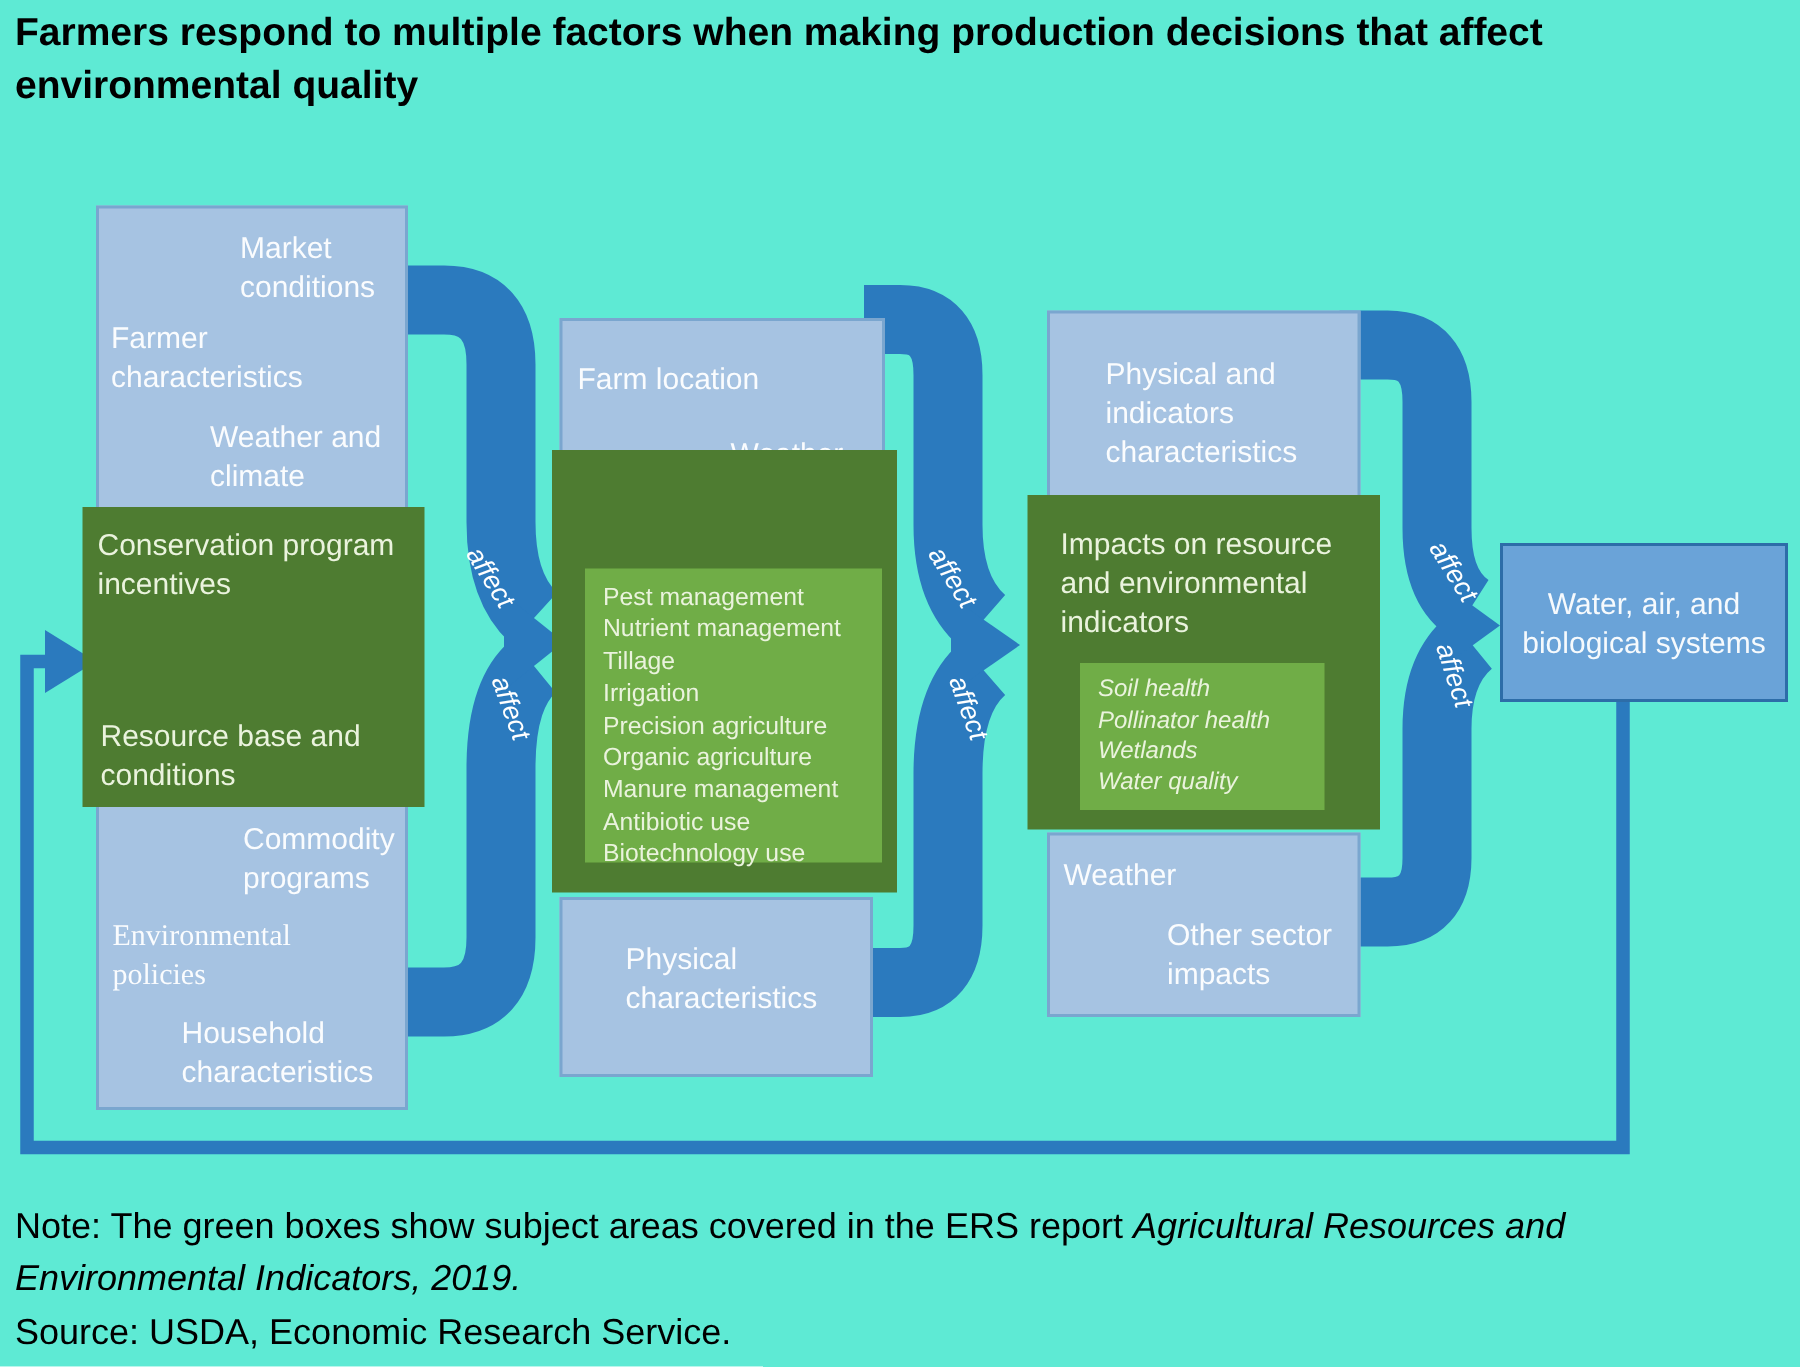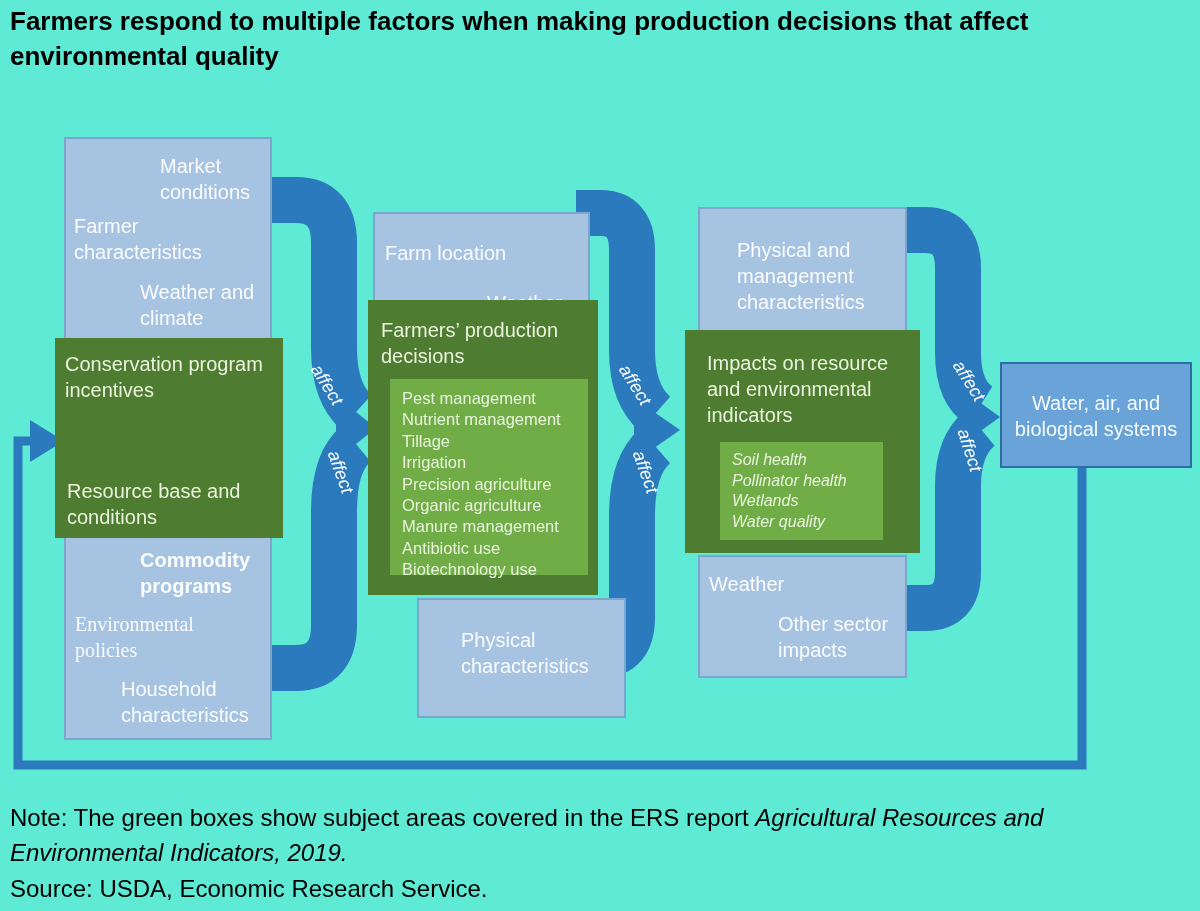--- a/index.html
+++ b/index.html
@@ -85,56 +85,55 @@
     <text class="affect-text" transform="translate(630,388) rotate(58)">affect</text>
     <text class="affect-text" transform="translate(640,474) rotate(70)">affect</text>
     <text class="affect-text" transform="translate(964,384) rotate(58)">affect</text>
     <text class="affect-text" transform="translate(964,452) rotate(72)">affect</text>
   </svg>
 
   <div class="box blue-box" style="left:64px;top:137px;width:208px;height:603px;">
     <div class="lbl" style="left:94px;top:14px;width:114px;">Market conditions</div>
     <div class="lbl" style="left:8px;top:74px;width:160px;">Farmer characteristics</div>
     <div class="lbl" style="left:74px;top:140px;width:132px;">Weather and climate</div>
-    <div class="lbl" style="left:74px;top:408px;width:120px;font-weight:bold;">Commodity programs</div>
+    <div class="lbl" style="left:96px;top:408px;width:120px;">Commodity programs</div>
     <div class="lbl" style="left:9px;top:472px;width:160px;font-family:Liberation Serif, serif;">Environmental policies</div>
     <div class="lbl" style="left:55px;top:537px;width:160px;">Household characteristics</div>
   </div>
 
   <div class="box green-box" style="left:55px;top:338px;width:228px;height:200px;">
     <div class="lbl" style="left:10px;top:13px;width:205px;">Conservation program incentives</div>
     <div class="lbl" style="left:12px;top:140px;width:200px;">Resource base and conditions</div>
   </div>
 
   <div class="box blue-box" style="left:373px;top:180px;width:217px;height:125px;margin-top:32px;">
     <div class="lbl" style="left:10px;top:26px;width:190px;">Farm location</div>
     <div class="lbl" style="left:112px;top:76px;width:100px;">Weather</div>
   </div>
 
   <div class="box green-box" style="left:368px;top:300px;width:230px;height:295px;">
-    <div class="lbl" style="left:13px;top:17px;width:205px;">Farmers’ production decisions</div>
     <div class="inner-green" id="g2-items" style="left:22px;top:79px;width:198px;height:196px;">
       <span class="item">Pest management</span>
       <span class="item">Nutrient management</span>
       <span class="item">Tillage</span>
       <span class="item">Irrigation</span>
       <span class="item">Precision agriculture</span>
       <span class="item">Organic agriculture</span>
       <span class="item">Manure management</span>
       <span class="item">Antibiotic use</span>
       <span class="item">Biotechnology use</span>
     </div>
   </div>
 
-  <div class="box blue-box" style="left:373px;top:598px;width:209px;height:120px;margin-left:44px;">
+  <div class="box blue-box" style="left:373px;top:598px;width:209px;height:120px;">
     <div class="lbl" style="left:42px;top:27px;width:145px;">Physical characteristics</div>
   </div>
 
   <div class="box blue-box" style="left:698px;top:207px;width:209px;height:126px;">
-    <div class="lbl" style="left:37px;top:28px;width:155px;">Physical and management characteristics</div>
+    <div class="lbl" style="left:37px;top:28px;width:155px;">Physical and indicators characteristics</div>
   </div>
 
   <div class="box green-box" style="left:685px;top:330px;width:235px;height:223px;">
     <div class="lbl" style="left:22px;top:20px;width:202px;">Impacts on resource and environmental indicators</div>
     <div class="inner-green" id="g3-items" style="left:35px;top:112px;width:163px;height:98px;font-style:italic;">
       <span class="item">Soil health</span>
       <span class="item">Pollinator health</span>
       <span class="item">Wetlands</span>
       <span class="item">Water quality</span>
     </div>

